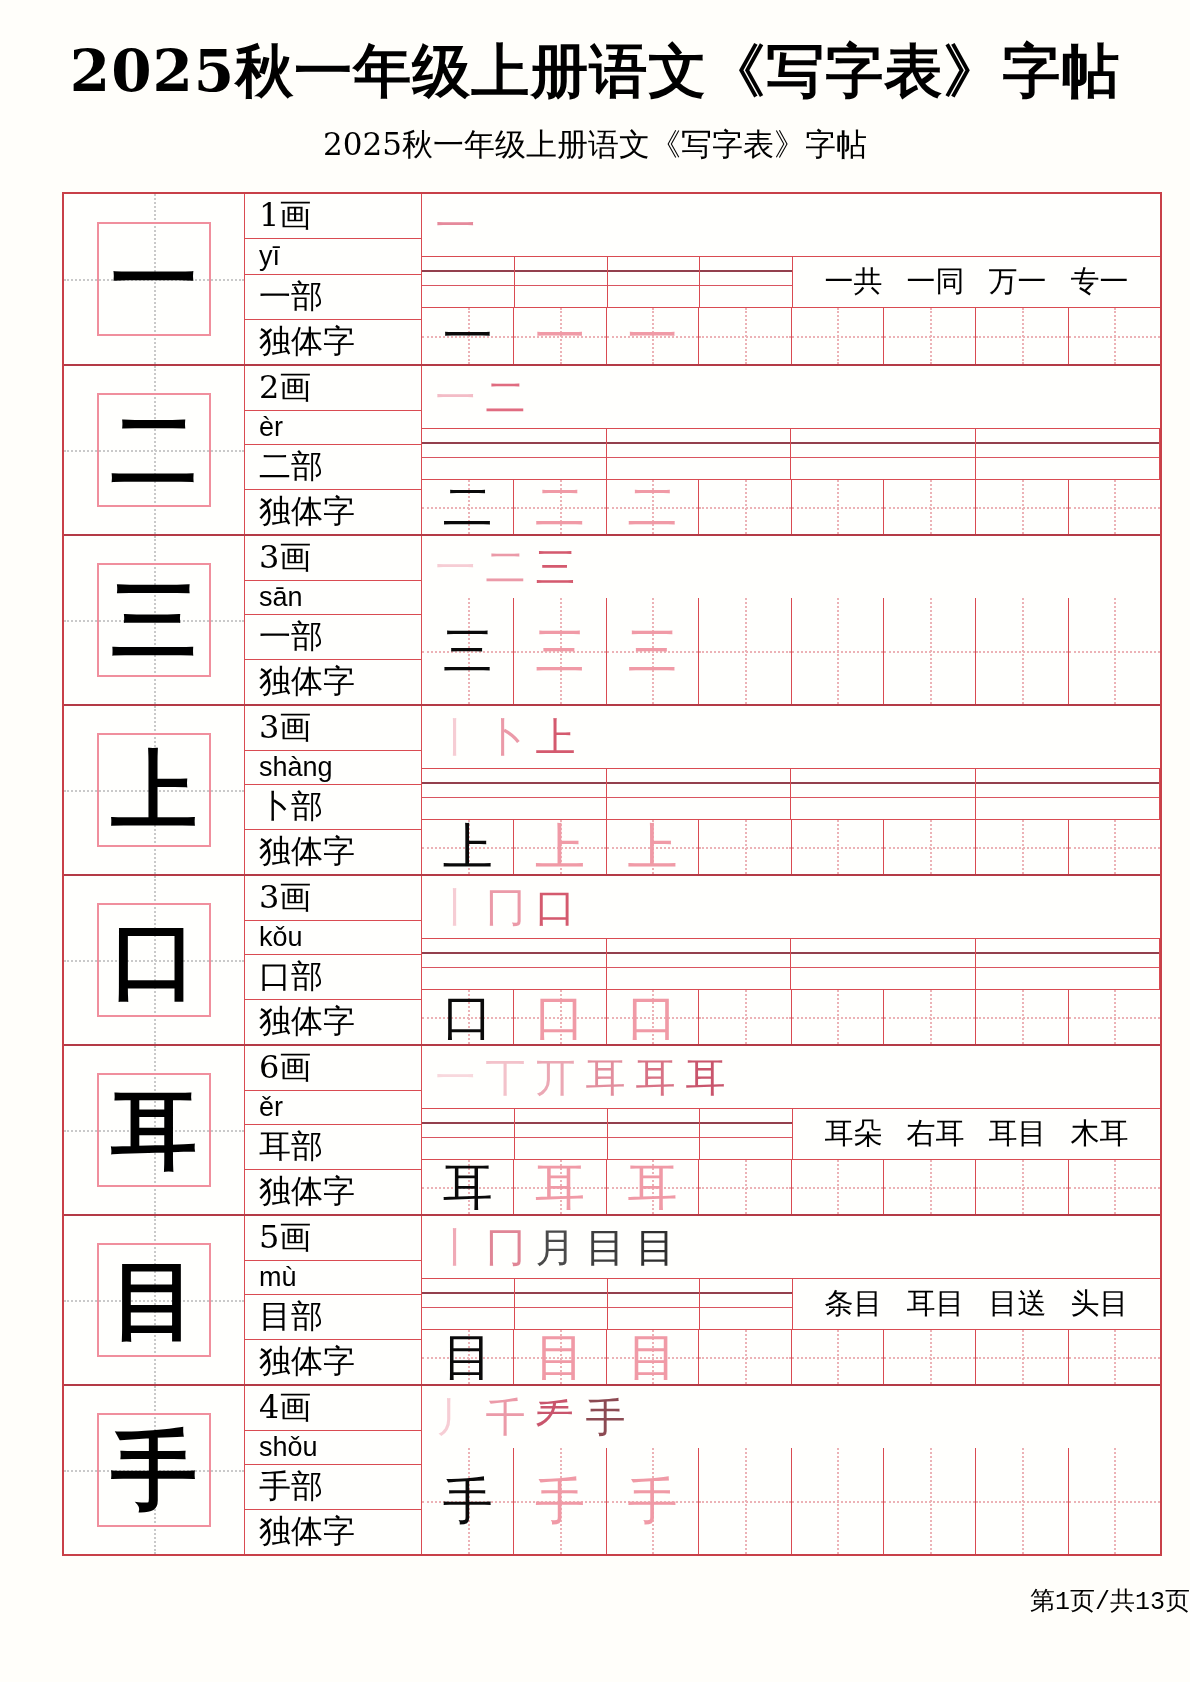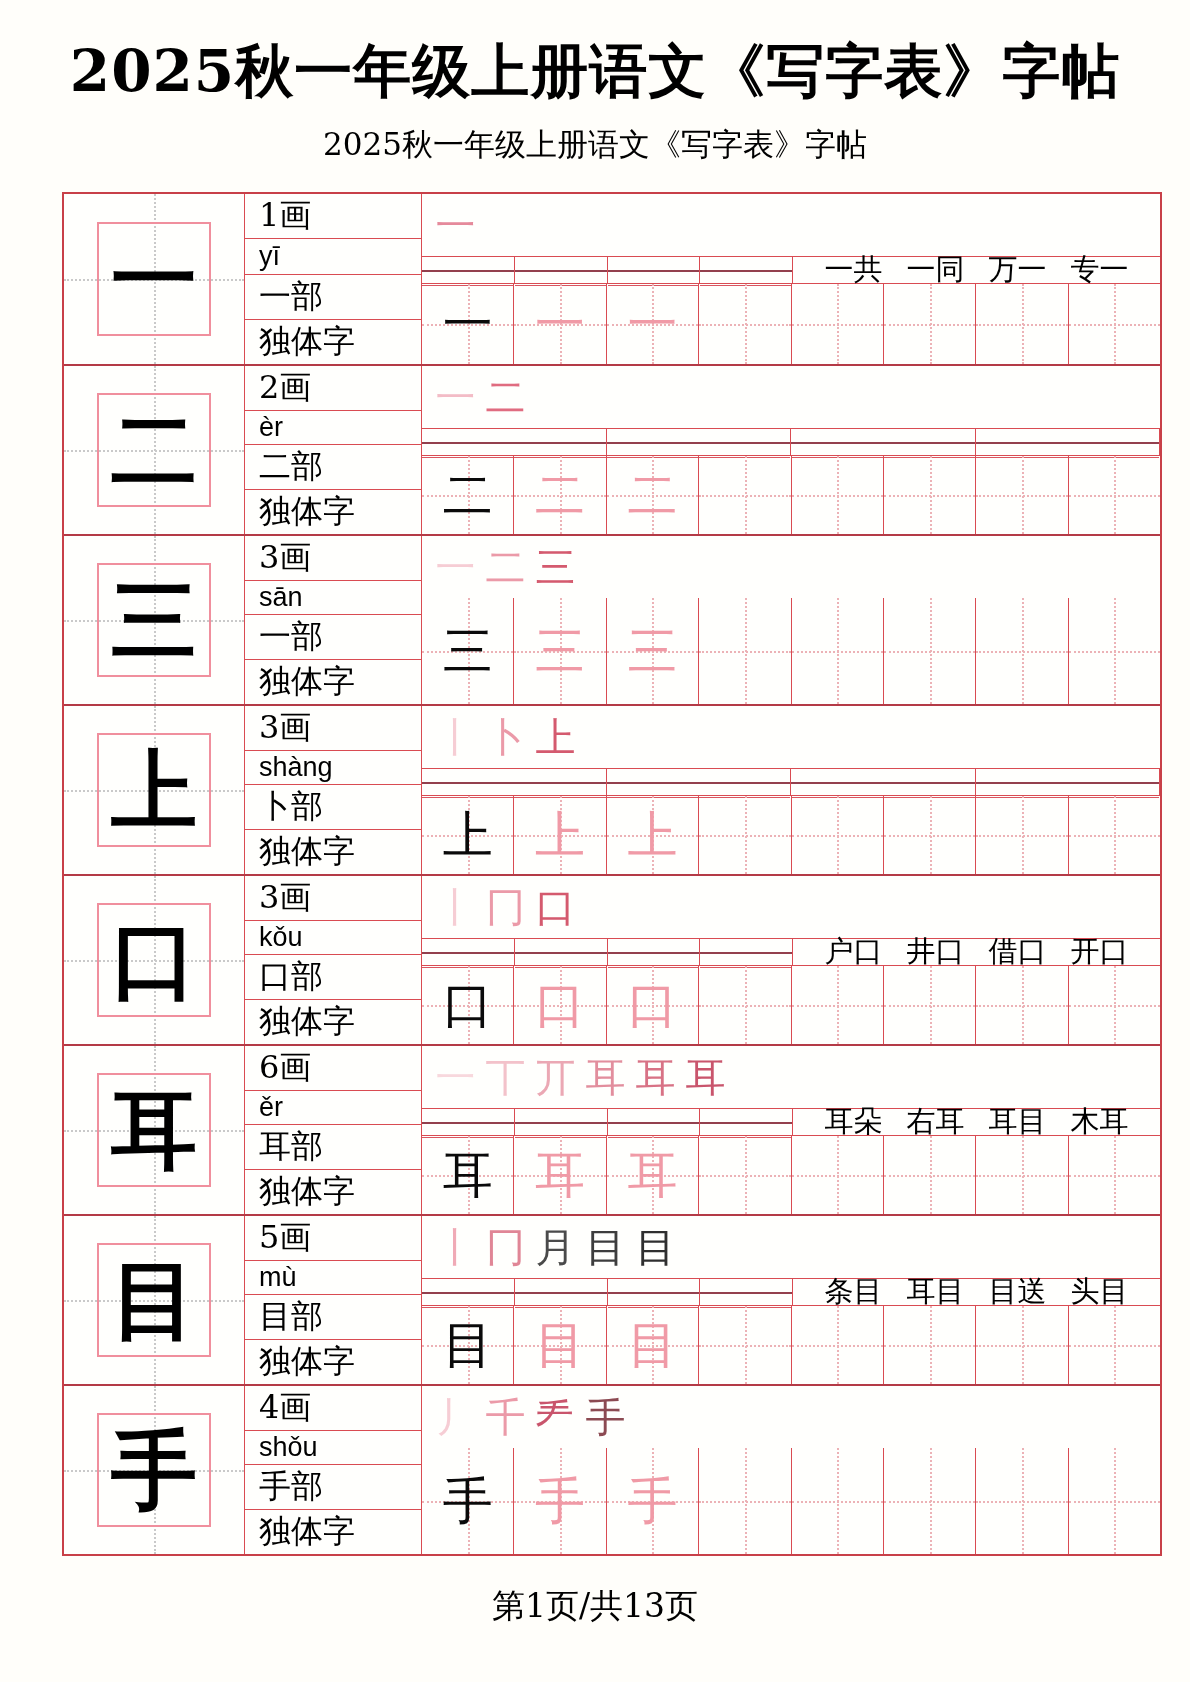--- a/index.html
+++ b/index.html
@@ -43,41 +43,41 @@
   .info-row + .info-row{border-top:1px solid #d94b52;}
   .pinyin-text{font-family:"Liberation Sans","DejaVu Sans",sans-serif;font-size:27px;}
   
   .cell-right{display:flex;flex-direction:column;}
   .stroke-band{
     height:62px;display:flex;align-items:center;padding-left:10px;gap:3px;
     box-sizing:border-box;
   }
   .stroke-glyph{font-size:40px;width:47px;text-align:center;line-height:1;}
   .mid-band{
-    height:28px;display:flex;border-top:1px solid #d94b52;
+    height:52px;display:flex;border-top:1px solid #d94b52;
     border-bottom:1px solid #d94b52;box-sizing:border-box;
   }
   .py-cell{flex:1;position:relative;border-right:1px solid #d94b52;}
   .py-line1{position:absolute;top:13px;left:0;right:0;border-top:2px solid #93404d;}
   .py-line2{position:absolute;top:28px;left:0;right:0;border-top:1px solid #d95560;}
   .words{
     flex:4;display:flex;align-items:center;justify-content:center;gap:24px;
     font-size:29px;white-space:nowrap;
   }
   .practice-band{flex:1;display:flex;}
   .p-cell{
     flex:1;position:relative;display:flex;align-items:center;justify-content:center;
   }
   .p-cell + .p-cell{border-left:1px solid #d94b52;}
   .p-vguide{position:absolute;left:50%;top:0;bottom:0;width:0;border-left:2px dotted #ecb2b6;}
   .p-hguide{position:absolute;top:50%;left:0;right:0;height:0;border-top:2px dotted #ecb2b6;}
   .p-char{font-size:50px;line-height:1;position:relative;}
   .p-char.black{color:#0a0a0a;}
   .p-char.traced{color:#f09aa6;}
-  .footer{text-align:center;font-size:33px;margin-top:28px;}
+  .footer{text-align:right;font-size:25px;margin-top:28px;font-family:Liberation Mono, monospace;}
 </style>
 </head>
 <body>
 
 <div class="page">
   <h1 class="title">2025秋一年级上册语文《写字表》字帖</h1>
   <h2 class="subtitle">2025秋一年级上册语文《写字表》字帖</h2>
 
   <div class="sheet" id="sheet">
   <div class="row">
@@ -407,26 +407,20 @@
           <div class="py-line2"></div>
         </div>
         <div class="py-cell">
           <div class="py-line1"></div>
           <div class="py-line2"></div>
         </div>
         <div class="py-cell">
           <div class="py-line1"></div>
           <div class="py-line2"></div>
         </div>
-        <div class="words">
-              <span>户口</span>
-              <span>井口</span>
-              <span>借口</span>
-              <span>开口</span>
-            </div>
       </div>
       <div class="practice-band">
             <div class="p-cell">
               <div class="p-vguide"></div>
               <div class="p-hguide"></div>
               <span class="p-char black">口</span>
             </div>
             <div class="p-cell">
               <div class="p-vguide"></div>
               <div class="p-hguide"></div>

